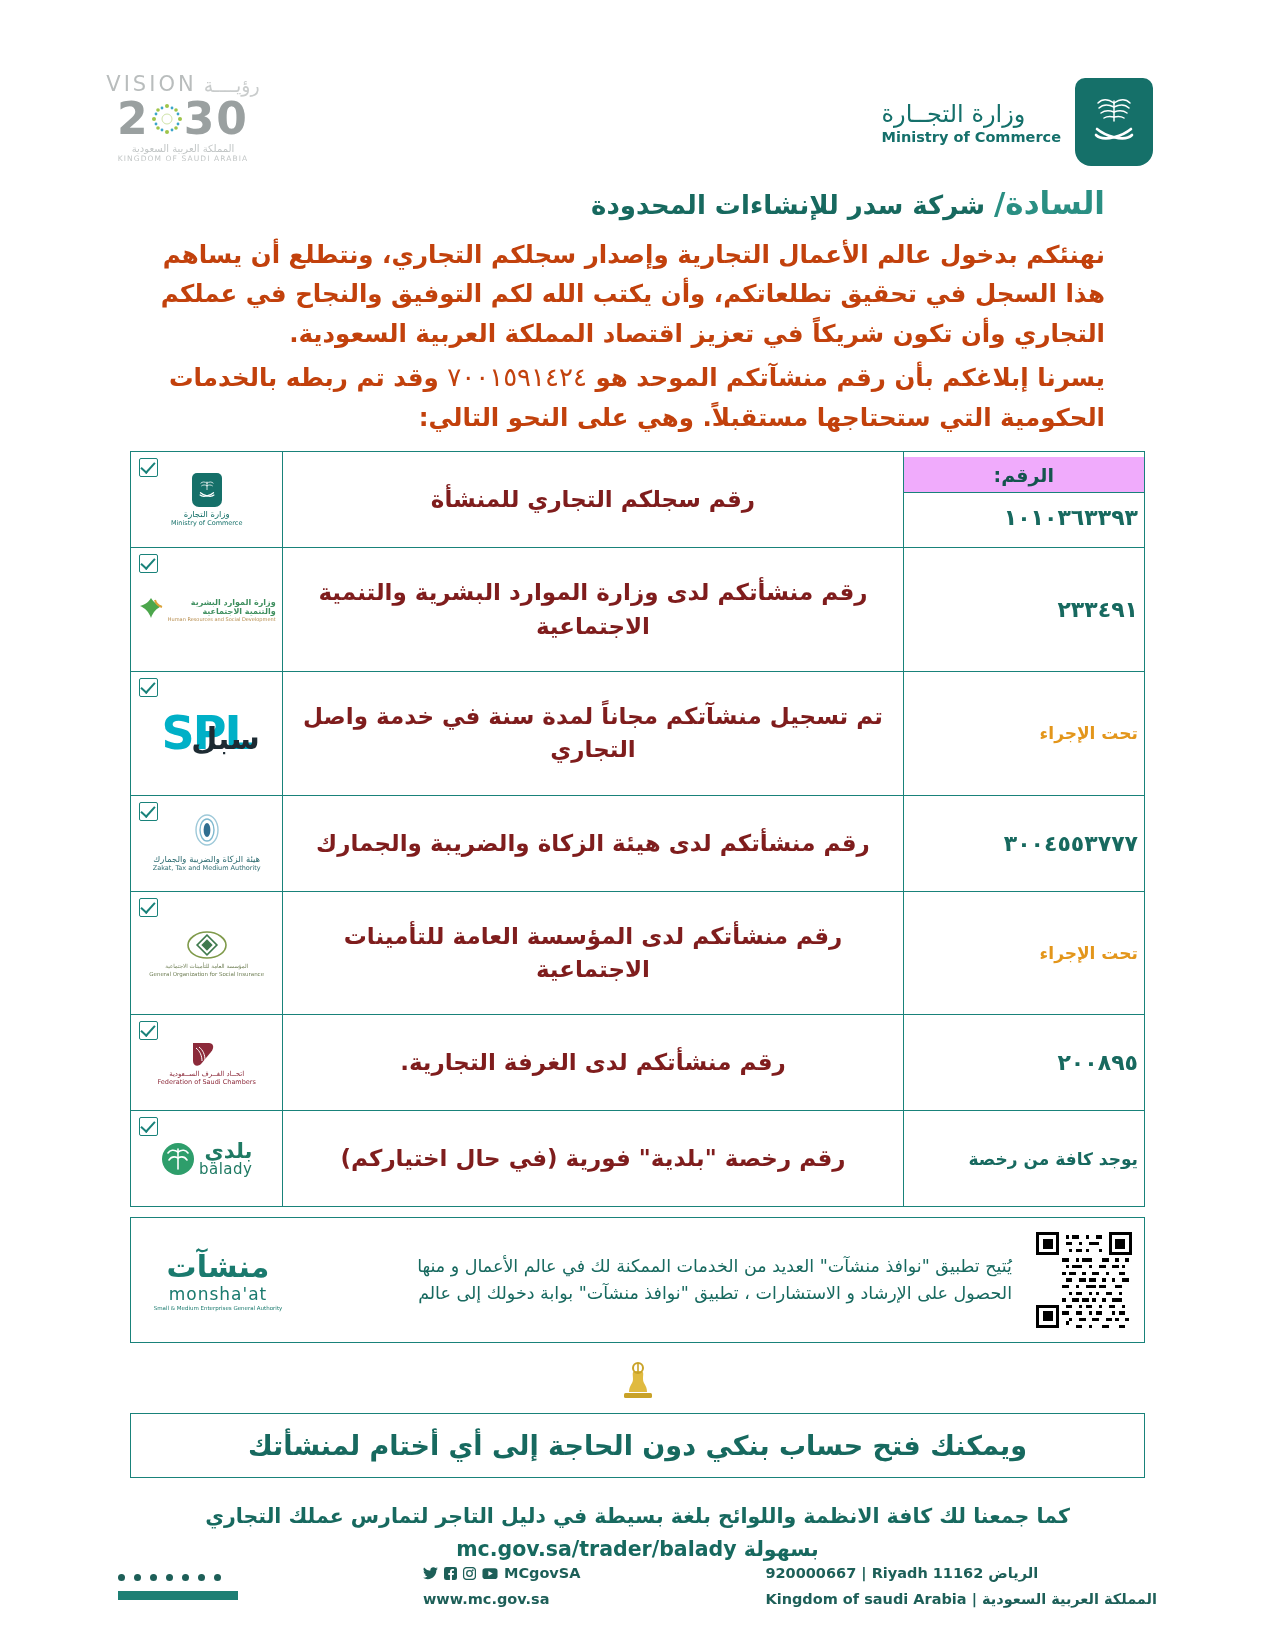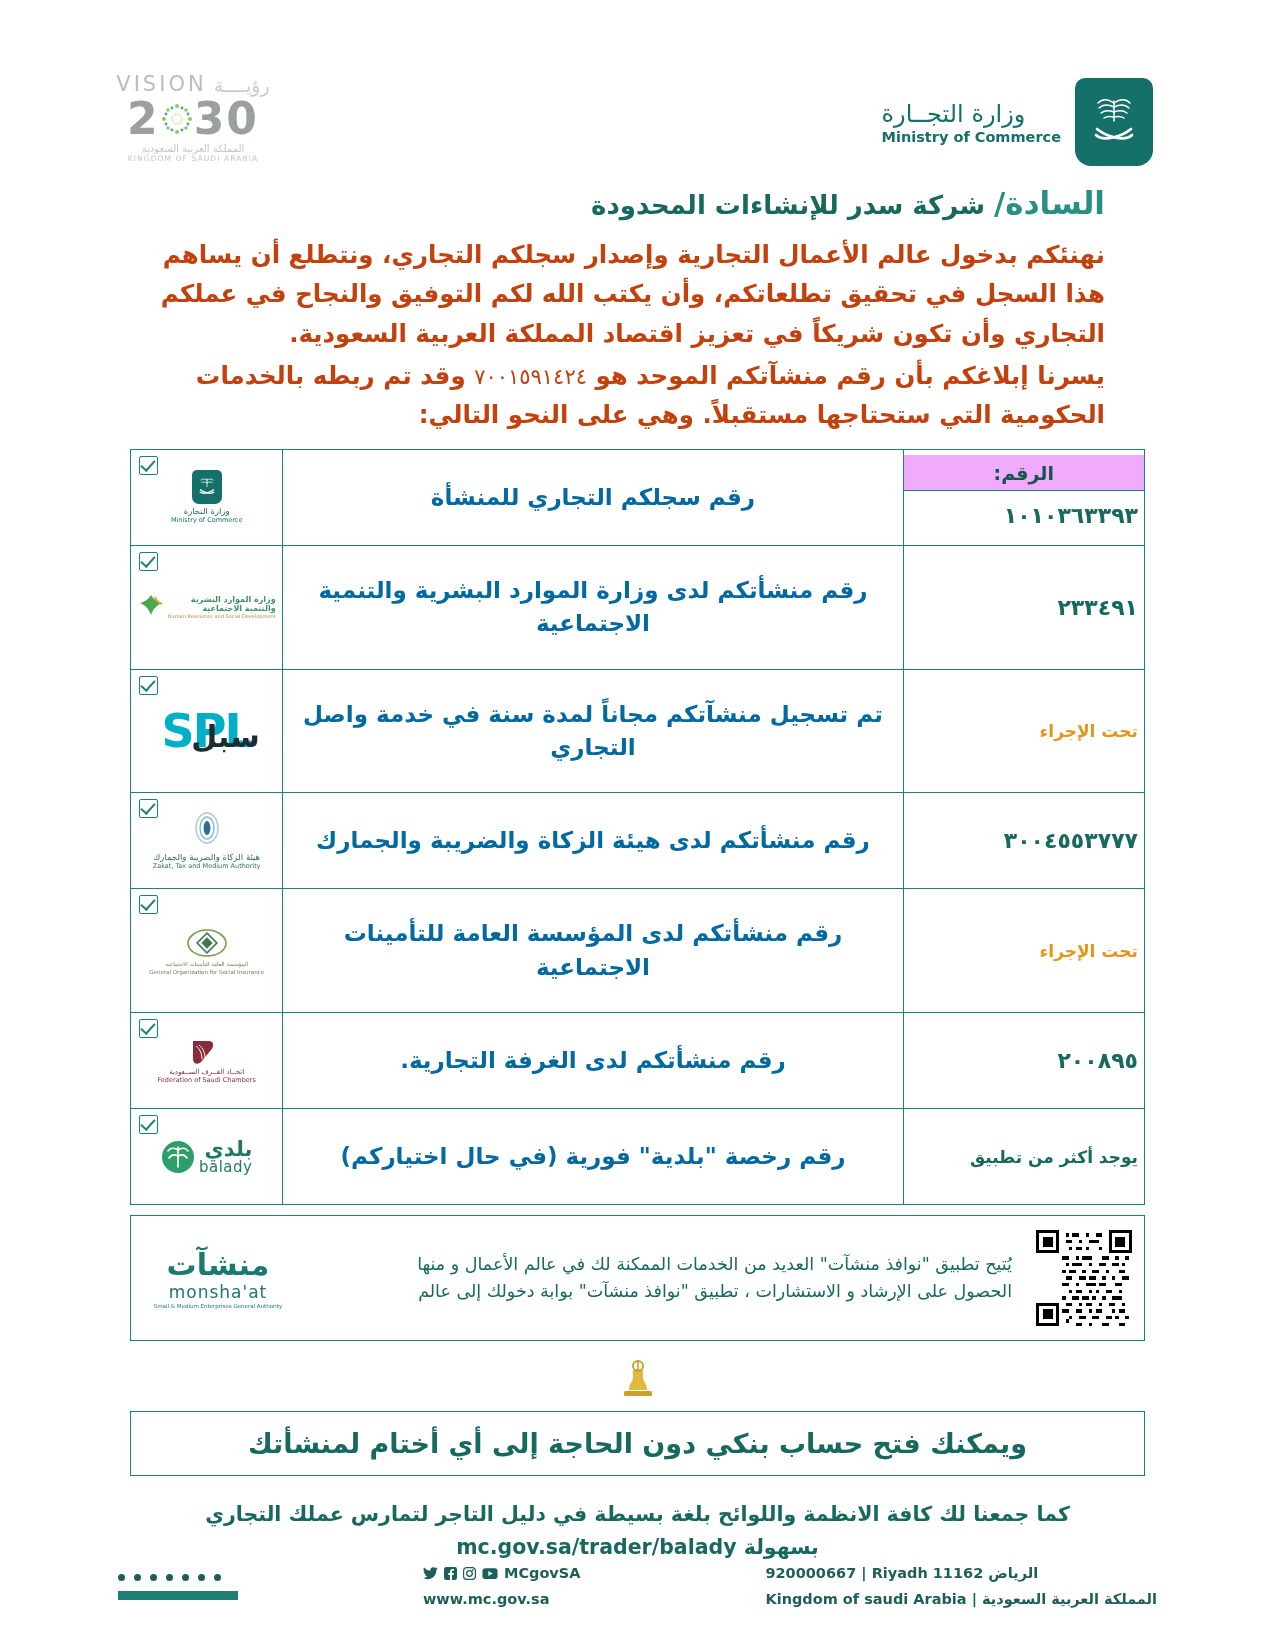--- a/index.html
+++ b/index.html
@@ -6,21 +6,21 @@
   html, body {
     width: 1275px; height: 1650px;
     background: #ffffff;
     font-family: "DejaVu Sans", "Liberation Sans", sans-serif;
   }
   .page { position: relative; width: 1275px; height: 1650px; overflow: hidden; }
 
   
   .header { position: relative; height: 180px; }
   .vision-logo {
-    position: absolute; left: 118px; top: 72px;
+    position: absolute; left: 108px; top: 72px;
     width: 150px; text-align: center; direction: ltr;
   }
   .vision-top { display: flex; align-items: flex-end; justify-content: center; gap: 7px; }
   .vision-word { font-size: 21px; letter-spacing: 3px; color: #b9bdbd; font-weight: 400; }
   .vision-ar { font-size: 19px; color: #c9cccc; font-family: "DejaVu Sans", sans-serif; }
   .vision-num {
     font-size: 44px; font-weight: 700; color: #9aa0a0; letter-spacing: 2px;
     line-height: 0.95; margin-top: 2px; display: flex; align-items: center; justify-content: center;
   }
   .vision-dotring { position: relative; width: 34px; height: 34px; display:inline-block; }
@@ -47,21 +47,21 @@
     font-size: 26px; color: #17695f; font-weight: 700; line-height: 1.5;
   }
   .greet .lead { font-size: 31px; color: #2a8f83; font-weight: 700; }
 
   .body-par {
     text-align: right; color: #c2410c; font-weight: 700;
     font-size: 24.5px; line-height: 1.62;
     padding: 8px 170px 0 150px;
   }
   .body-par p { margin-bottom: 2px; }
-  .unified-no { font-size: 21px; letter-spacing: 0.5px; font-weight: 400; }
+  .unified-no { font-size: 26px; letter-spacing: 0.5px; font-weight: 400; }
 
   
   .tbl-wrap { margin: 14px 130px 0 130px; }
   table.svc { width: 100%; border-collapse: collapse; table-layout: fixed; }
   table.svc td { border: 1.5px solid #19827a; vertical-align: middle; }
   .col-num { width: 225px; }
   .col-desc { width: 578px; }
   .col-logo { width: 142px; }
 
   .numhead {
@@ -69,21 +69,21 @@
     font-size: 19px; font-weight: 700; padding: 7px 0 6px;
     border-bottom: 1.5px solid #19827a;
   }
   .numcell {
     color: #17695f; font-size: 22px; font-weight: 700;
     padding: 12px 6px; letter-spacing: 1px;
   }
   .numcell.pending { color: #e3961b; font-size: 17px; letter-spacing: 0; }
   .numcell.multi { color: #17695f; font-size: 17px; letter-spacing: 0; }
   .desccell {
-    text-align: center; color: #0369a1; font-size: 23px; font-weight: 700;
+    text-align: center; color: #7f1d1d; font-size: 23px; font-weight: 700;
     line-height: 1.45; padding: 28px 18px;
   }
   .logocell { padding: 6px; position: relative; height: 96px; }
   .check {
     position: absolute; top: 6px; left: 8px; width: 19px; height: 19px;
     border: 1.8px solid #19827a; border-radius: 2px;
   }
   .check:after {
     content: ""; position: absolute; left: 4px; top: 0px;
     width: 6px; height: 12px; border: solid #19827a;
@@ -370,21 +370,21 @@
                 <path d="M9 8 C13 11, 15 16, 15 21" stroke="#ffffff" stroke-width="1" fill="none"></path>
                 <path d="M12 7 C16 10, 18 15, 18 20" stroke="#ffffff" stroke-width="1" fill="none"></path>
               </svg>
               <div class="fsc-ar">اتحــاد الغــرف الســعودية</div>
               <div class="fsc-en">Federation of Saudi Chambers</div>
             </div>
           </td>
         </tr>
 
         <tr>
-          <td class="numcell multi">يوجد أكثر من تطبيق</td>
+          <td class="numcell multi">يوجد كافة من رخصة</td>
           <td class="desccell">رقم رخصة "بلدية" فورية (في حال اختياركم)</td>
           <td class="logocell">
             <span class="check"></span>
             <div class="logo-box">
               <div class="balady">
                 <div>
                   <div class="balady-ar">بلدي</div>
                   <div class="balady-en">balady</div>
                 </div>
                 <svg width="34" height="40" viewBox="0 0 34 40">

